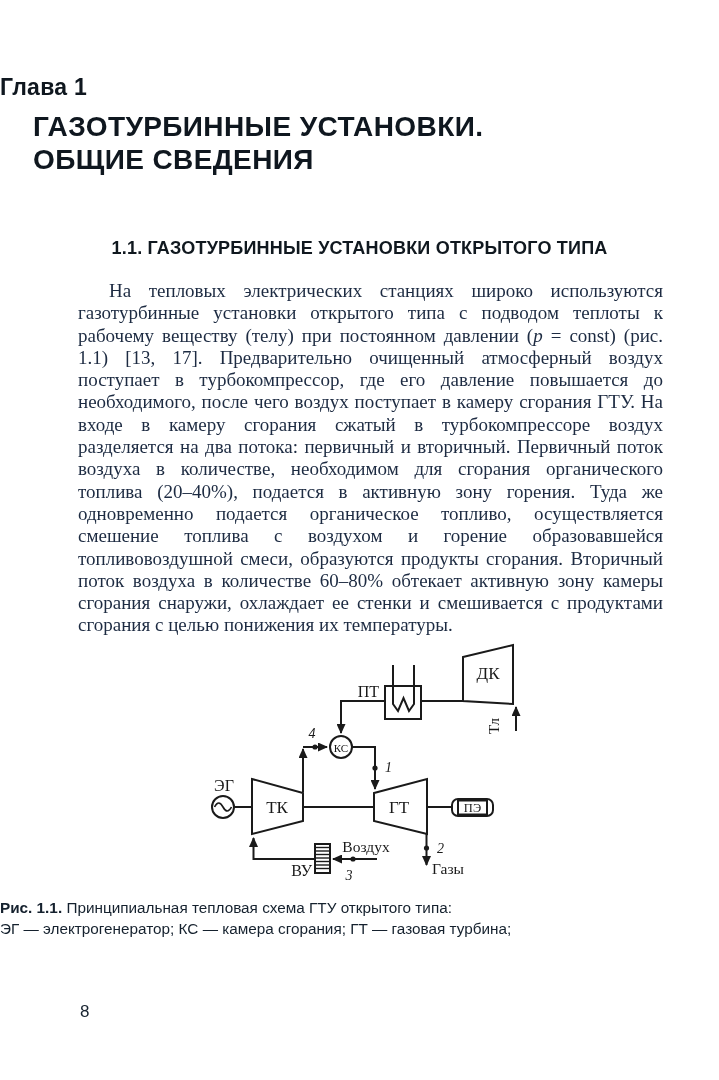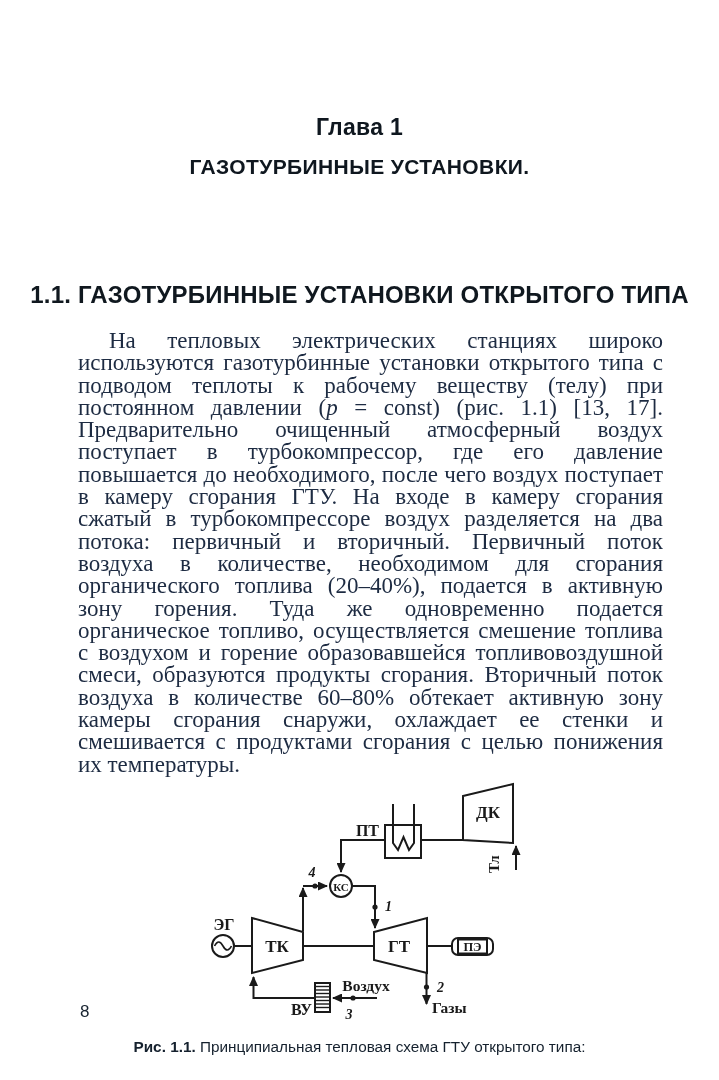--- a/index.html
+++ b/index.html
@@ -2,57 +2,58 @@
 <html lang="ru"><head>
 <meta charset="utf-8">
 <style>
   html,body{margin:0;padding:0;background:#ffffff;}
   .page{
     width:719px;height:1080px;background:#ffffff;position:relative;
     margin:0 auto;overflow:hidden;
     font-family:"Liberation Serif",serif;color:#1d2b42;
   }
   .chapter{
-    text-align:center;padding-top:114px;
+    padding-top:74px;
     font-family:"Liberation Sans",sans-serif;font-weight:bold;color:#0f171f;
   }
   .chapter-label{font-size:23px;margin-bottom:9px;letter-spacing:.3px;}
-  .chapter-title{font-size:21px;line-height:33px;letter-spacing:.4px;}
+  .chapter-title{font-size:28px;line-height:33px;letter-spacing:.4px;margin-left:33px;}
   .section-heading{
-    text-align:center;margin-top:98px;
+    text-align:center;margin-top:62px;
     font-family:"Liberation Sans",sans-serif;font-weight:bold;
-    font-size:24px;color:#10181f;letter-spacing:.2px;
+    font-size:18px;color:#10181f;letter-spacing:.2px;
   }
   .body-text{
     margin:21px 56px 0 78px;
-    text-align:justify;font-size:23px;line-height:22.3px;
+    text-align:justify;font-size:19px;line-height:22.3px;
     text-indent:31px;color:#1d2b42;
   }
   .body-text i{font-style:italic;}
-  .figure{margin-top:4px;text-align:center;font-weight:bold;}
+  .figure{margin-top:4px;text-align:center;}
   .figure svg{display:block;margin:0 auto;}
   .caption{
-    margin-top:4px;text-align:center;
+    margin-top:4px;text-align:left;
     font-family:"Liberation Sans",sans-serif;font-size:15.3px;line-height:21px;
     color:#15212e;
   }
   .caption .cap-bold{font-weight:bold;}
   .page-number{
     position:absolute;left:80px;top:1002px;
     font-family:"Liberation Sans",sans-serif;font-size:17px;color:#16222f;
   }
 </style>
 </head>
 <body>
 
 <div class="page">
 
   <div class="chapter">
     <div class="chapter-label">Глава 1</div>
     <div class="chapter-title">ГАЗОТУРБИННЫЕ УСТАНОВКИ.</div>
+    <div class="chapter-title">ОБЩИЕ СВЕДЕНИЯ</div>
   </div>
 
   <div class="section-heading">1.1. ГАЗОТУРБИННЫЕ УСТАНОВКИ ОТКРЫТОГО ТИПА</div>
 
   <p class="body-text"><span>На тепловых электрических станциях широко используются газотурбинные установки открытого типа с подводом теплоты к рабочему веществу (телу) при постоянном давлении (</span><i>p</i><span> = const) (рис. 1.1) [13, 17]. Предварительно очищенный атмосферный воздух поступает в турбокомпрессор, где его давление повышается до необходимого, после чего воздух поступает в камеру сгорания ГТУ. На входе в камеру сгорания сжатый в турбокомпрессоре воздух разделяется на два потока: первичный и вторичный. Первичный поток воздуха в количестве, необходимом для сгорания органического топлива (20–40%), подается в активную зону горения. Туда же одновременно подается органическое топливо, осуществляется смешение топлива с воздухом и горение образовавшейся топливовоздушной смеси, образуются продукты сгорания. Вторичный поток воздуха в количестве 60–80% обтекает активную зону камеры сгорания снаружи, охлаждает ее стенки и смешивается с продуктами сгорания с целью понижения их температуры.</span></p>
 
   <div class="figure">
     <svg width="420" height="252" viewBox="0 0 420 252">
       <defs>
         <marker id="ah" markerWidth="10" markerHeight="9" refX="9" refY="4.5" orient="auto" markerUnits="userSpaceOnUse">
@@ -131,17 +132,18 @@
         <text x="162" y="97" text-anchor="middle" font-size="14" font-style="italic">4</text>
         <text x="235" y="131" font-size="14" font-style="italic">1</text>
         <text x="287" y="212" font-size="14" font-style="italic">2</text>
         <text x="199" y="239" text-anchor="middle" font-size="14" font-style="italic">3</text>
       </g>
     </svg>
   </div>
 
   <div class="caption">
     <div><span class="cap-bold">Рис. 1.1.</span><span> Принципиальная тепловая схема ГТУ открытого типа:</span></div>
+    <div>ЭГ — электрогенератор; КС — камера сгорания; ГТ — газовая турбина;</div>
   </div>
 
   <div class="page-number">8</div>
 
 </div>
 
 </body></html>

